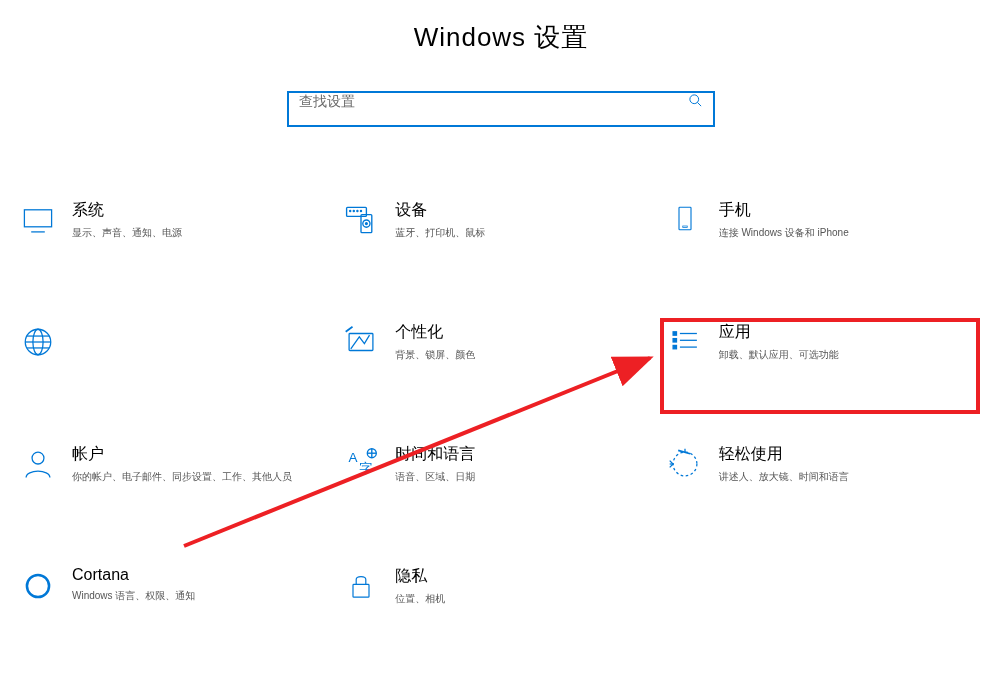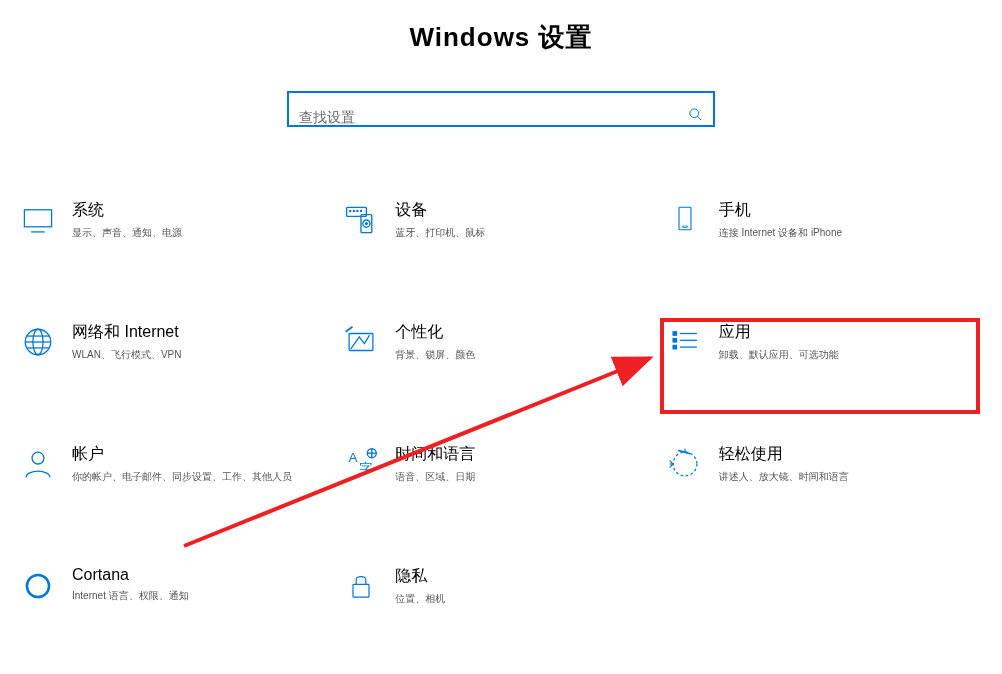--- a/index.html
+++ b/index.html
@@ -7,33 +7,33 @@
       width: 1002px;
       height: 674px;
       background: #ffffff;
       font-family: "Microsoft YaHei", "Segoe UI", sans-serif;
       color: #000;
       overflow: hidden;
     }
     .container { width:100%; height:100%; position:relative; }
     .page-title {
       font-size: 26px;
-      font-weight: 700;
+      font-weight: 400;
       text-align: center;
       padding-top: 20px;
       letter-spacing: 1px;
     }
     
     .search-wrap {
       width: 428px;
       height: 36px;
       margin: 36px auto 0;
       border: 2px solid #0078d7;
       display: flex;
-      align-items: flex-end;
+      align-items: flex-start;
       padding: 0 10px;
     }
     .search-wrap input {
       flex: 1;
       border: none;
       outline: none;
       font-size: 14px;
       background: transparent;
       color: #6a6a6a;
     }
@@ -150,37 +150,33 @@
 
     <div class="tile">
       <div class="tile-icon">
         <svg width="30" height="34" viewBox="0 0 40 40">
             <rect x="12" y="3" width="16" height="30" rx="1"></rect>
             <rect x="17" y="28" width="6" height="2" stroke-width="1"></rect>
           </svg>
       </div>
       <div class="tile-txt">
         <div class="tile-title">手机</div>
-        <div class="tile-desc">连接 Internet 设备和 iPhone</div>
+        <div class="tile-desc">连接 Windows 设备和 iPhone</div>
       </div>
     </div>
 
     <div class="tile">
       <div class="tile-icon">
         <svg width="34" height="34" viewBox="0 0 40 40">
             <circle cx="20" cy="20" r="15"></circle>
             <ellipse cx="20" cy="20" rx="6" ry="15"></ellipse>
             <line x1="5" y1="20" x2="35" y2="20"></line>
             <line x1="7" y1="13" x2="33" y2="13"></line>
             <line x1="7" y1="27" x2="33" y2="27"></line>
           </svg>
-      </div>
-      <div class="tile-txt">
-        <div class="tile-title">网络和 Internet</div>
-        <div class="tile-desc">WLAN、飞行模式、VPN</div>
       </div>
     </div>
 
     <div class="tile">
       <div class="tile-icon">
         <svg width="34" height="34" viewBox="0 0 40 40">
             <rect x="6" y="10" width="28" height="20" rx="1"></rect>
             <path d="M8 28 L18 14 L24 22 L30 12"></path>
             <path d="M 2 8 L 10 2" stroke-width="2"></path>
           </svg>
@@ -255,21 +251,21 @@
     </div>
 
     <div class="tile">
       <div class="tile-icon">
         <svg width="34" height="34" viewBox="0 0 40 40">
             <circle cx="20" cy="20" r="13" stroke-width="3"></circle>
           </svg>
       </div>
       <div class="tile-txt">
         <div class="tile-title">Cortana</div>
-        <div class="tile-desc">Internet 语言、权限、通知</div>
+        <div class="tile-desc">Windows 语言、权限、通知</div>
       </div>
     </div>
 
     <div class="tile">
       <div class="tile-icon">
         <svg width="32" height="34" viewBox="0 0 40 40">
             <rect x="10" y="18" width="20" height="16" rx="1"></rect>
             <path d="M14 18 L14 12 C14 7 26 7 26 12 L26 18"></path>
           </svg>
       </div>

